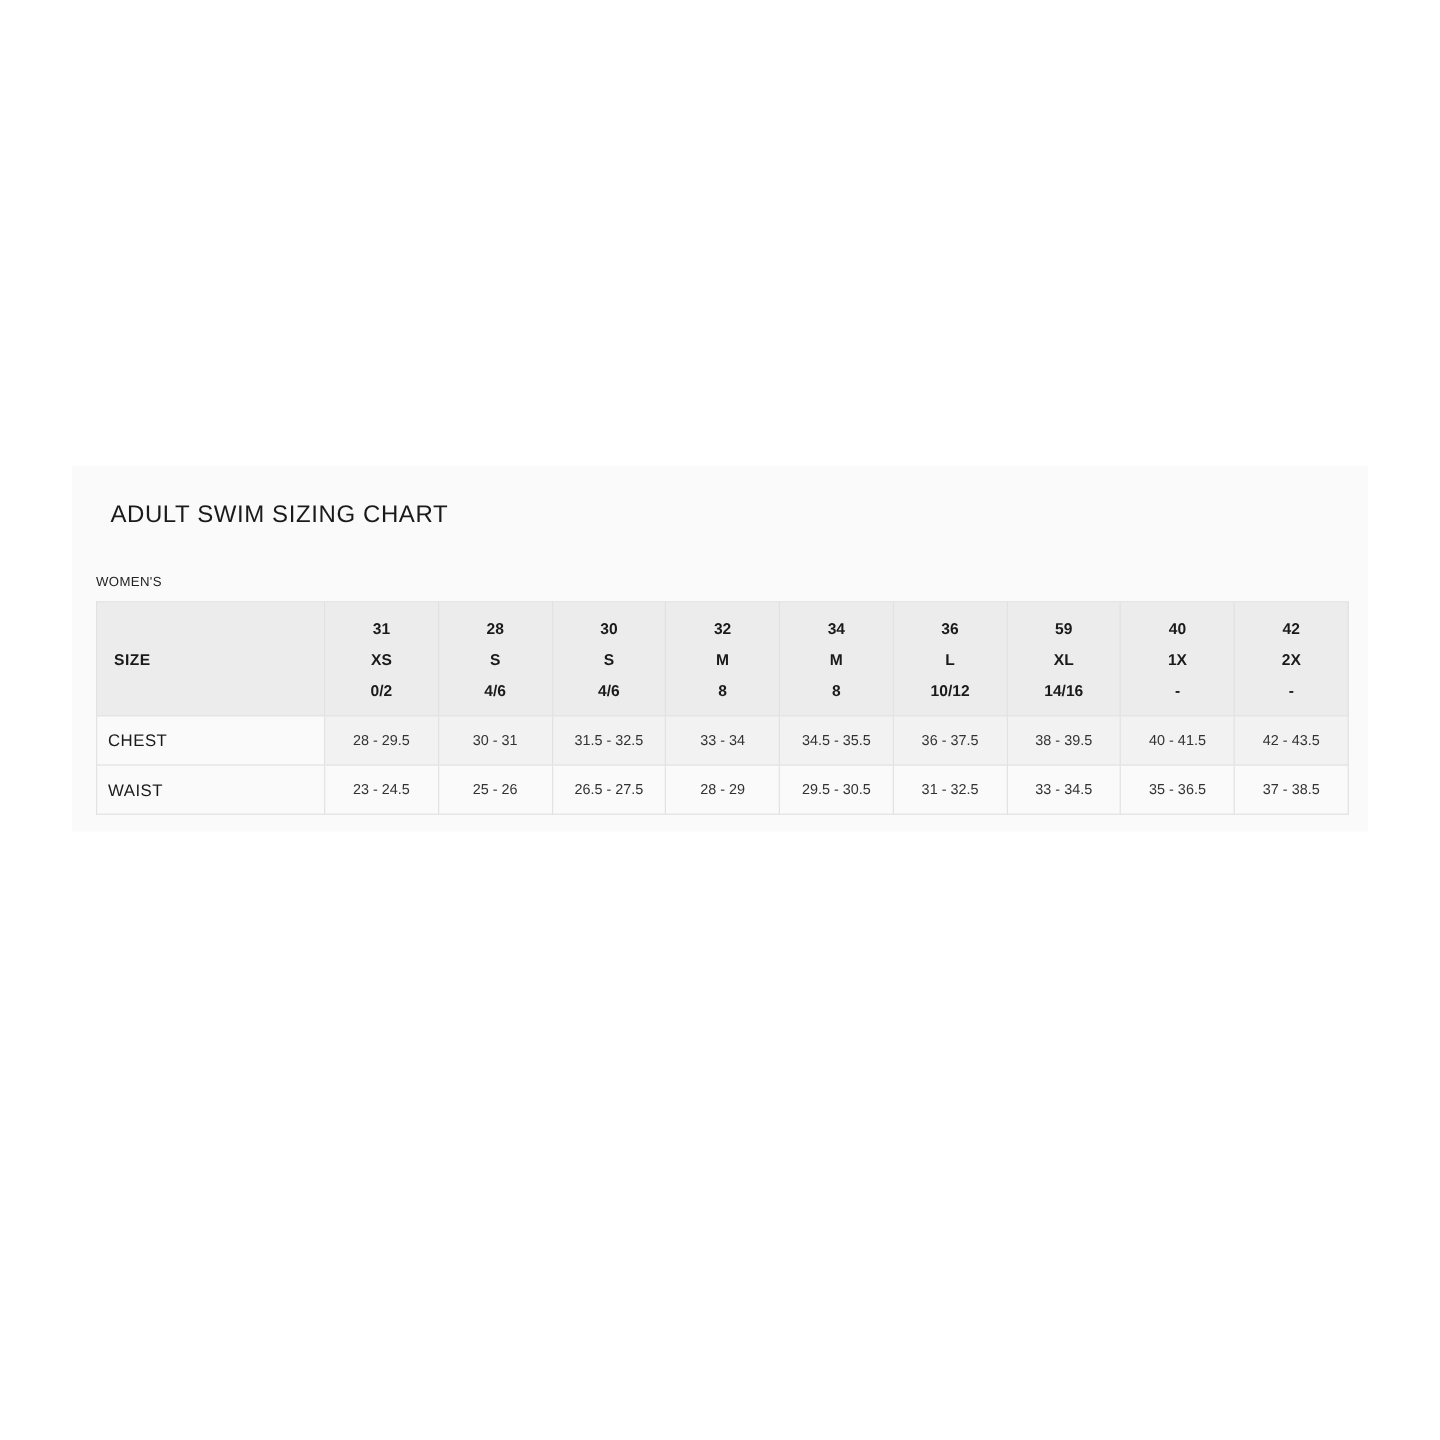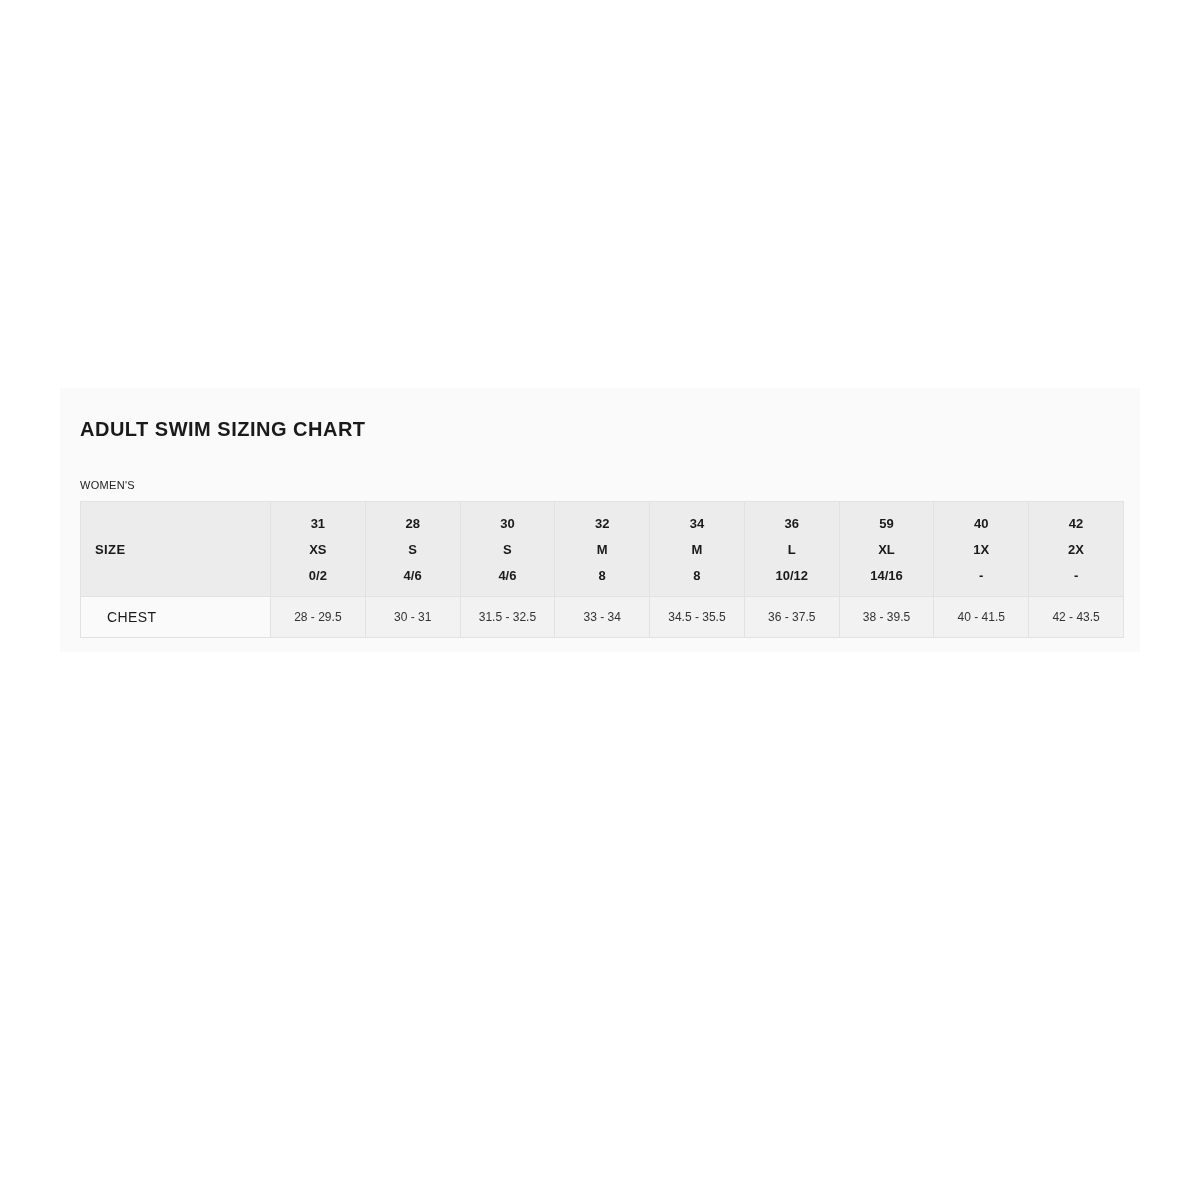--- a/index.html
+++ b/index.html
@@ -24,22 +24,22 @@
     background: #fafafa;
     padding: 0;
   }
   .panel-inner {
     padding: 22px 20px 14px 20px;
   }
   .chart-title {
     font-size: 20px;
     letter-spacing: 0.5px;
     color: #1a1a1a;
-    font-weight: 700;
-    margin: 8px 0 0 0;
+    font-weight: 400;
+    margin: 8px 0 0 12px;
     padding-left: 0px;
   }
   .section-label {
     font-size: 11px;
     letter-spacing: 0.3px;
     color: #222222;
     margin-top: 38px;
     margin-bottom: 10px;
     font-weight: 400;
   }
@@ -78,21 +78,21 @@
     line-height: 1;
   }
   tbody td {
     height: 40px;
     font-size: 12px;
     color: #333333;
     background: #fafafa;
   }
   tbody td.row-label {
     text-align: left;
-    padding-left: 26px;
+    padding-left: 9px;
     font-size: 14px;
     color: #1a1a1a;
     letter-spacing: 0.4px;
     background: #fafafa;
   }
   tbody tr:nth-child(odd) td {
     background: #f2f2f2;
   }
   tbody tr:nth-child(odd) td.row-label {
     background: #fafafa;
@@ -188,18 +188,30 @@
             <td>28 - 29.5</td>
             <td>30 - 31</td>
             <td>31.5 - 32.5</td>
             <td>33 - 34</td>
             <td>34.5 - 35.5</td>
             <td>36 - 37.5</td>
             <td>38 - 39.5</td>
             <td>40 - 41.5</td>
             <td>42 - 43.5</td>
           </tr>
+          <tr>
+            <td class="row-label">WAIST</td>
+            <td>23 - 24.5</td>
+            <td>25 - 26</td>
+            <td>26.5 - 27.5</td>
+            <td>28 - 29</td>
+            <td>29.5 - 30.5</td>
+            <td>31 - 32.5</td>
+            <td>33 - 34.5</td>
+            <td>35 - 36.5</td>
+            <td>37 - 38.5</td>
+          </tr>
         </tbody>
       </table>
 
     </div>
   </div>
 </div>
 
 </body></html>

